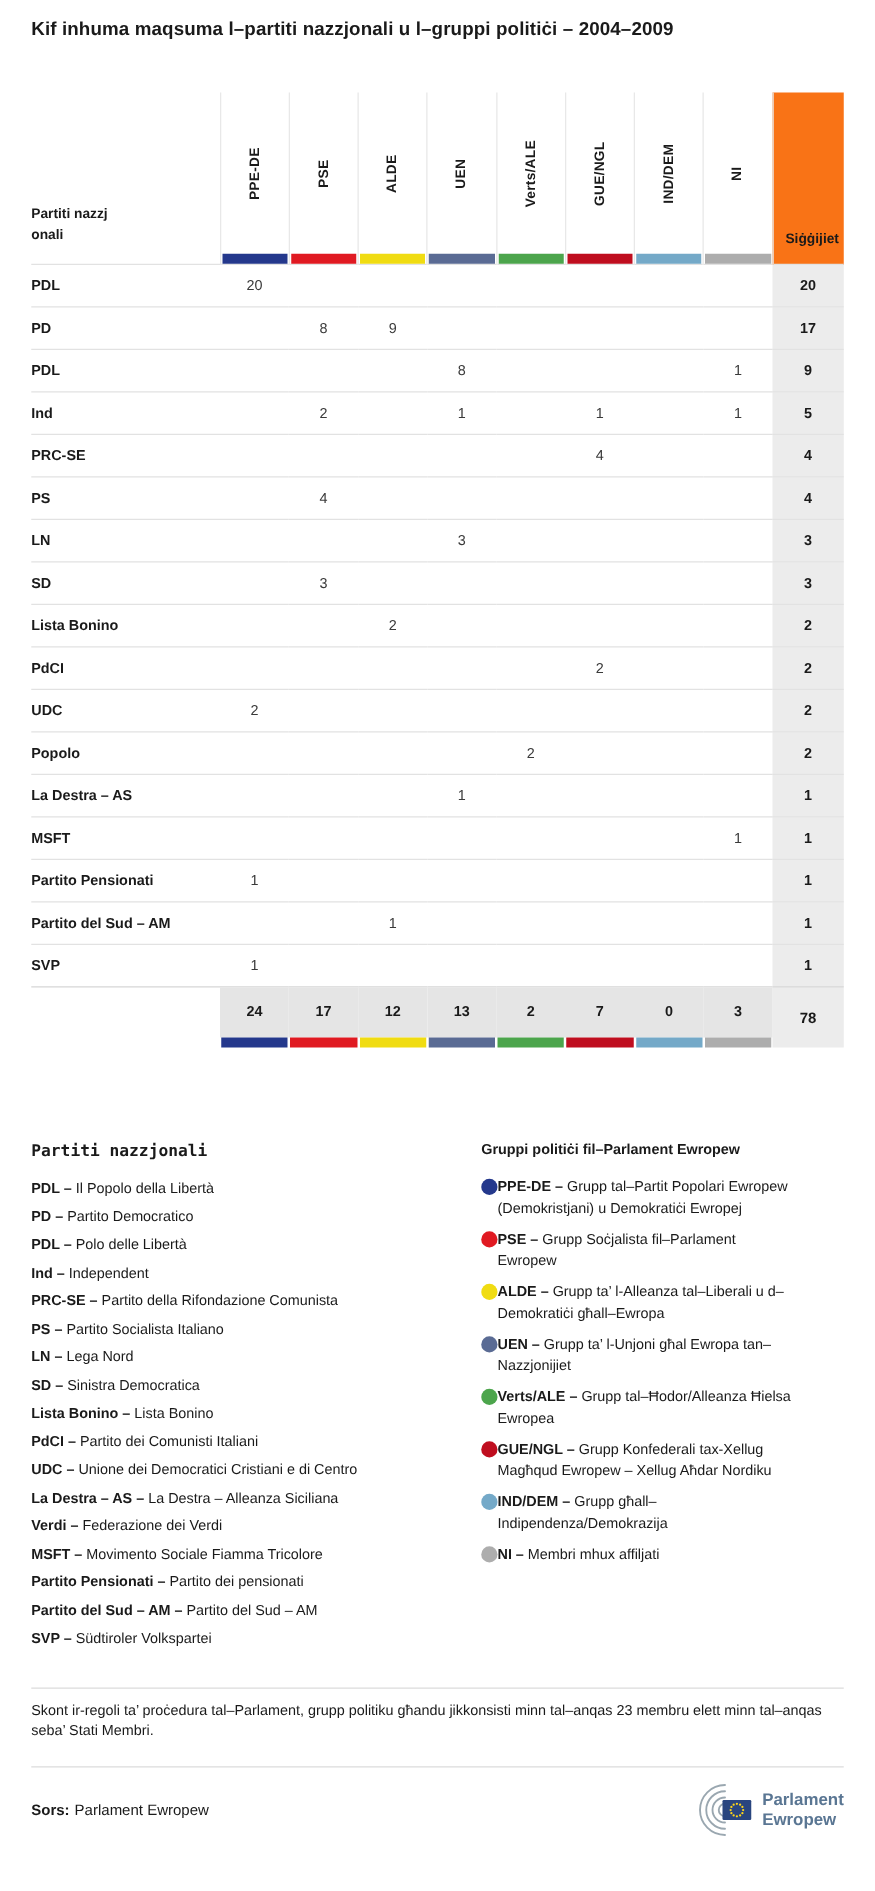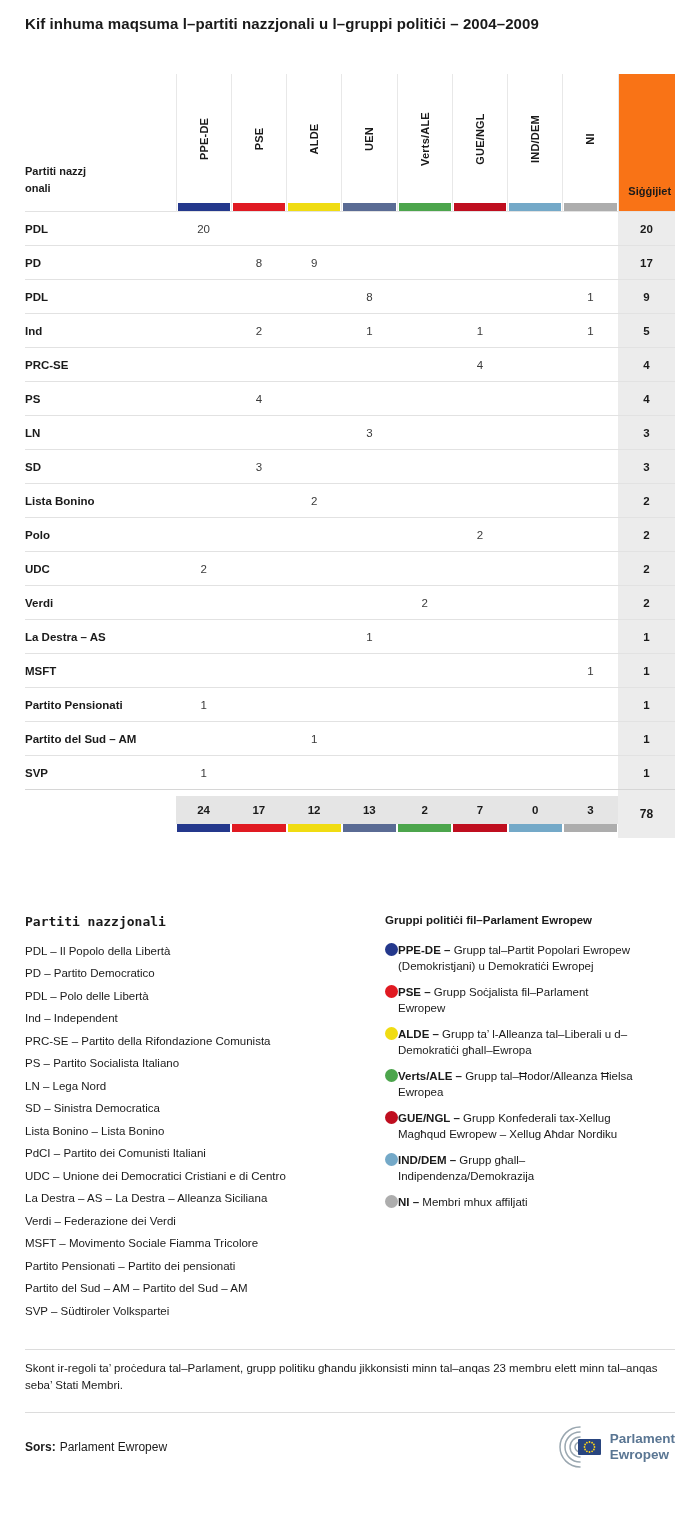--- a/index.html
+++ b/index.html
@@ -36,36 +36,36 @@
   .color-bar { height: 8px; margin: 0 1px; }
   .th-seats { background: #f97316; height: 137px; text-align: center; }
   .seats-head { font-size: 11px; font-weight: bold; margin: 0 0 14px 6px; }
 
   .data-row td { border-top: 1px solid #e2e2e2; height: 34px; font-size: 11.5px; padding: 0; }
   .td-party { font-weight: bold; text-align: left; color: #1a1a1a; }
   .td-num { text-align: center; color: #3a3a3a; }
   .td-seats { text-align: center; font-weight: bold; background: #ececec; color: #1a1a1a; }
 
   .totals-row td { border-top: 1px solid #d6d6d6; padding: 0; height: 48px; }
-  .tot-inner { display: flex; flex-direction: column; height: 36px; }
+  .tot-inner { display: flex; flex-direction: column; height: 48px; }
   .tot-num {
     flex: 1; background: #e5e5e5; display: flex; align-items: center; justify-content: center;
     font-size: 11.5px; font-weight: bold;
   }
   .td-seats-tot { background: #ececec; text-align: center; font-weight: bold; font-size: 12px; }
 
   
   .legends { display: flex; margin-top: 76px; width: 650px; }
   .legend-parties { width: 360px; }
   .legend-parties h3 {
     font-family: "DejaVu Sans Mono", "Liberation Mono", monospace;
     font-size: 13px; font-weight: bold; margin-bottom: 14px;
   }
   .party-item { font-size: 11.5px; line-height: 16px; margin-bottom: 6.5px; }
-  .party-item .abbr { font-weight: normal; }
+  .party-item .abbr { font-weight: bold; }
 
   .legend-groups { flex: 1; }
   .legend-groups h3 { font-size: 11.5px; font-weight: bold; margin-bottom: 16px; }
   .group-item { display: flex; gap: 0; margin-bottom: 9px; }
   .dot { width: 13px; height: 13px; border-radius: 50%; flex: none; margin-top: 1px; }
   .gtext { width: 240px; font-size: 11.5px; line-height: 16.5px; }
   .gtext .abbr { font-weight: bold; }
 
   
   hr.rule { border: none; border-top: 1px solid #dcdcdc; margin-top: 24px; }
@@ -287,21 +287,21 @@
           <td class="td-num">2</td>
           <td class="td-num"></td>
           <td class="td-num"></td>
           <td class="td-num"></td>
           <td class="td-num"></td>
           <td class="td-num"></td>
           <td class="td-seats">2</td>
         </tr>
 
         <tr class="data-row">
-          <td class="td-party">Polo</td>
+          <td class="td-party">PdCI</td>
           <td class="td-num"></td>
           <td class="td-num"></td>
           <td class="td-num"></td>
           <td class="td-num"></td>
           <td class="td-num"></td>
           <td class="td-num">2</td>
           <td class="td-num"></td>
           <td class="td-num"></td>
           <td class="td-seats">2</td>
         </tr>
@@ -313,21 +313,21 @@
           <td class="td-num"></td>
           <td class="td-num"></td>
           <td class="td-num"></td>
           <td class="td-num"></td>
           <td class="td-num"></td>
           <td class="td-num"></td>
           <td class="td-seats">2</td>
         </tr>
 
         <tr class="data-row">
-          <td class="td-party">Verdi</td>
+          <td class="td-party">Popolo</td>
           <td class="td-num"></td>
           <td class="td-num"></td>
           <td class="td-num"></td>
           <td class="td-num"></td>
           <td class="td-num">2</td>
           <td class="td-num"></td>
           <td class="td-num"></td>
           <td class="td-num"></td>
           <td class="td-seats">2</td>
         </tr>
@@ -556,20 +556,24 @@
           <div class="group-item">
             <span class="dot" style="background-color: rgb(224, 26, 34);"></span>
             <span class="gtext"><span class="abbr">PSE –</span> <span>Grupp Soċjalista fil–Parlament Ewropew</span></span>
           </div>
 
           <div class="group-item">
             <span class="dot" style="background-color: rgb(240, 220, 18);"></span>
             <span class="gtext"><span class="abbr">ALDE –</span> <span>Grupp ta’ l-Alleanza tal–Liberali u d–Demokratiċi għall–Ewropa</span></span>
           </div>
 
+          <div class="group-item">
+            <span class="dot" style="background-color: rgb(90, 107, 148);"></span>
+            <span class="gtext"><span class="abbr">UEN –</span> <span>Grupp ta’ l-Unjoni għal Ewropa tan–Nazzjonijiet</span></span>
+          </div>
 
           <div class="group-item">
             <span class="dot" style="background-color: rgb(76, 165, 76);"></span>
             <span class="gtext"><span class="abbr">Verts/ALE –</span> <span>Grupp tal–Ħodor/Alleanza Ħielsa Ewropea</span></span>
           </div>
 
           <div class="group-item">
             <span class="dot" style="background-color: rgb(191, 14, 31);"></span>
             <span class="gtext"><span class="abbr">GUE/NGL –</span> <span>Grupp Konfederali tax-Xellug Magħqud Ewropew – Xellug Aħdar Nordiku</span></span>
           </div>

